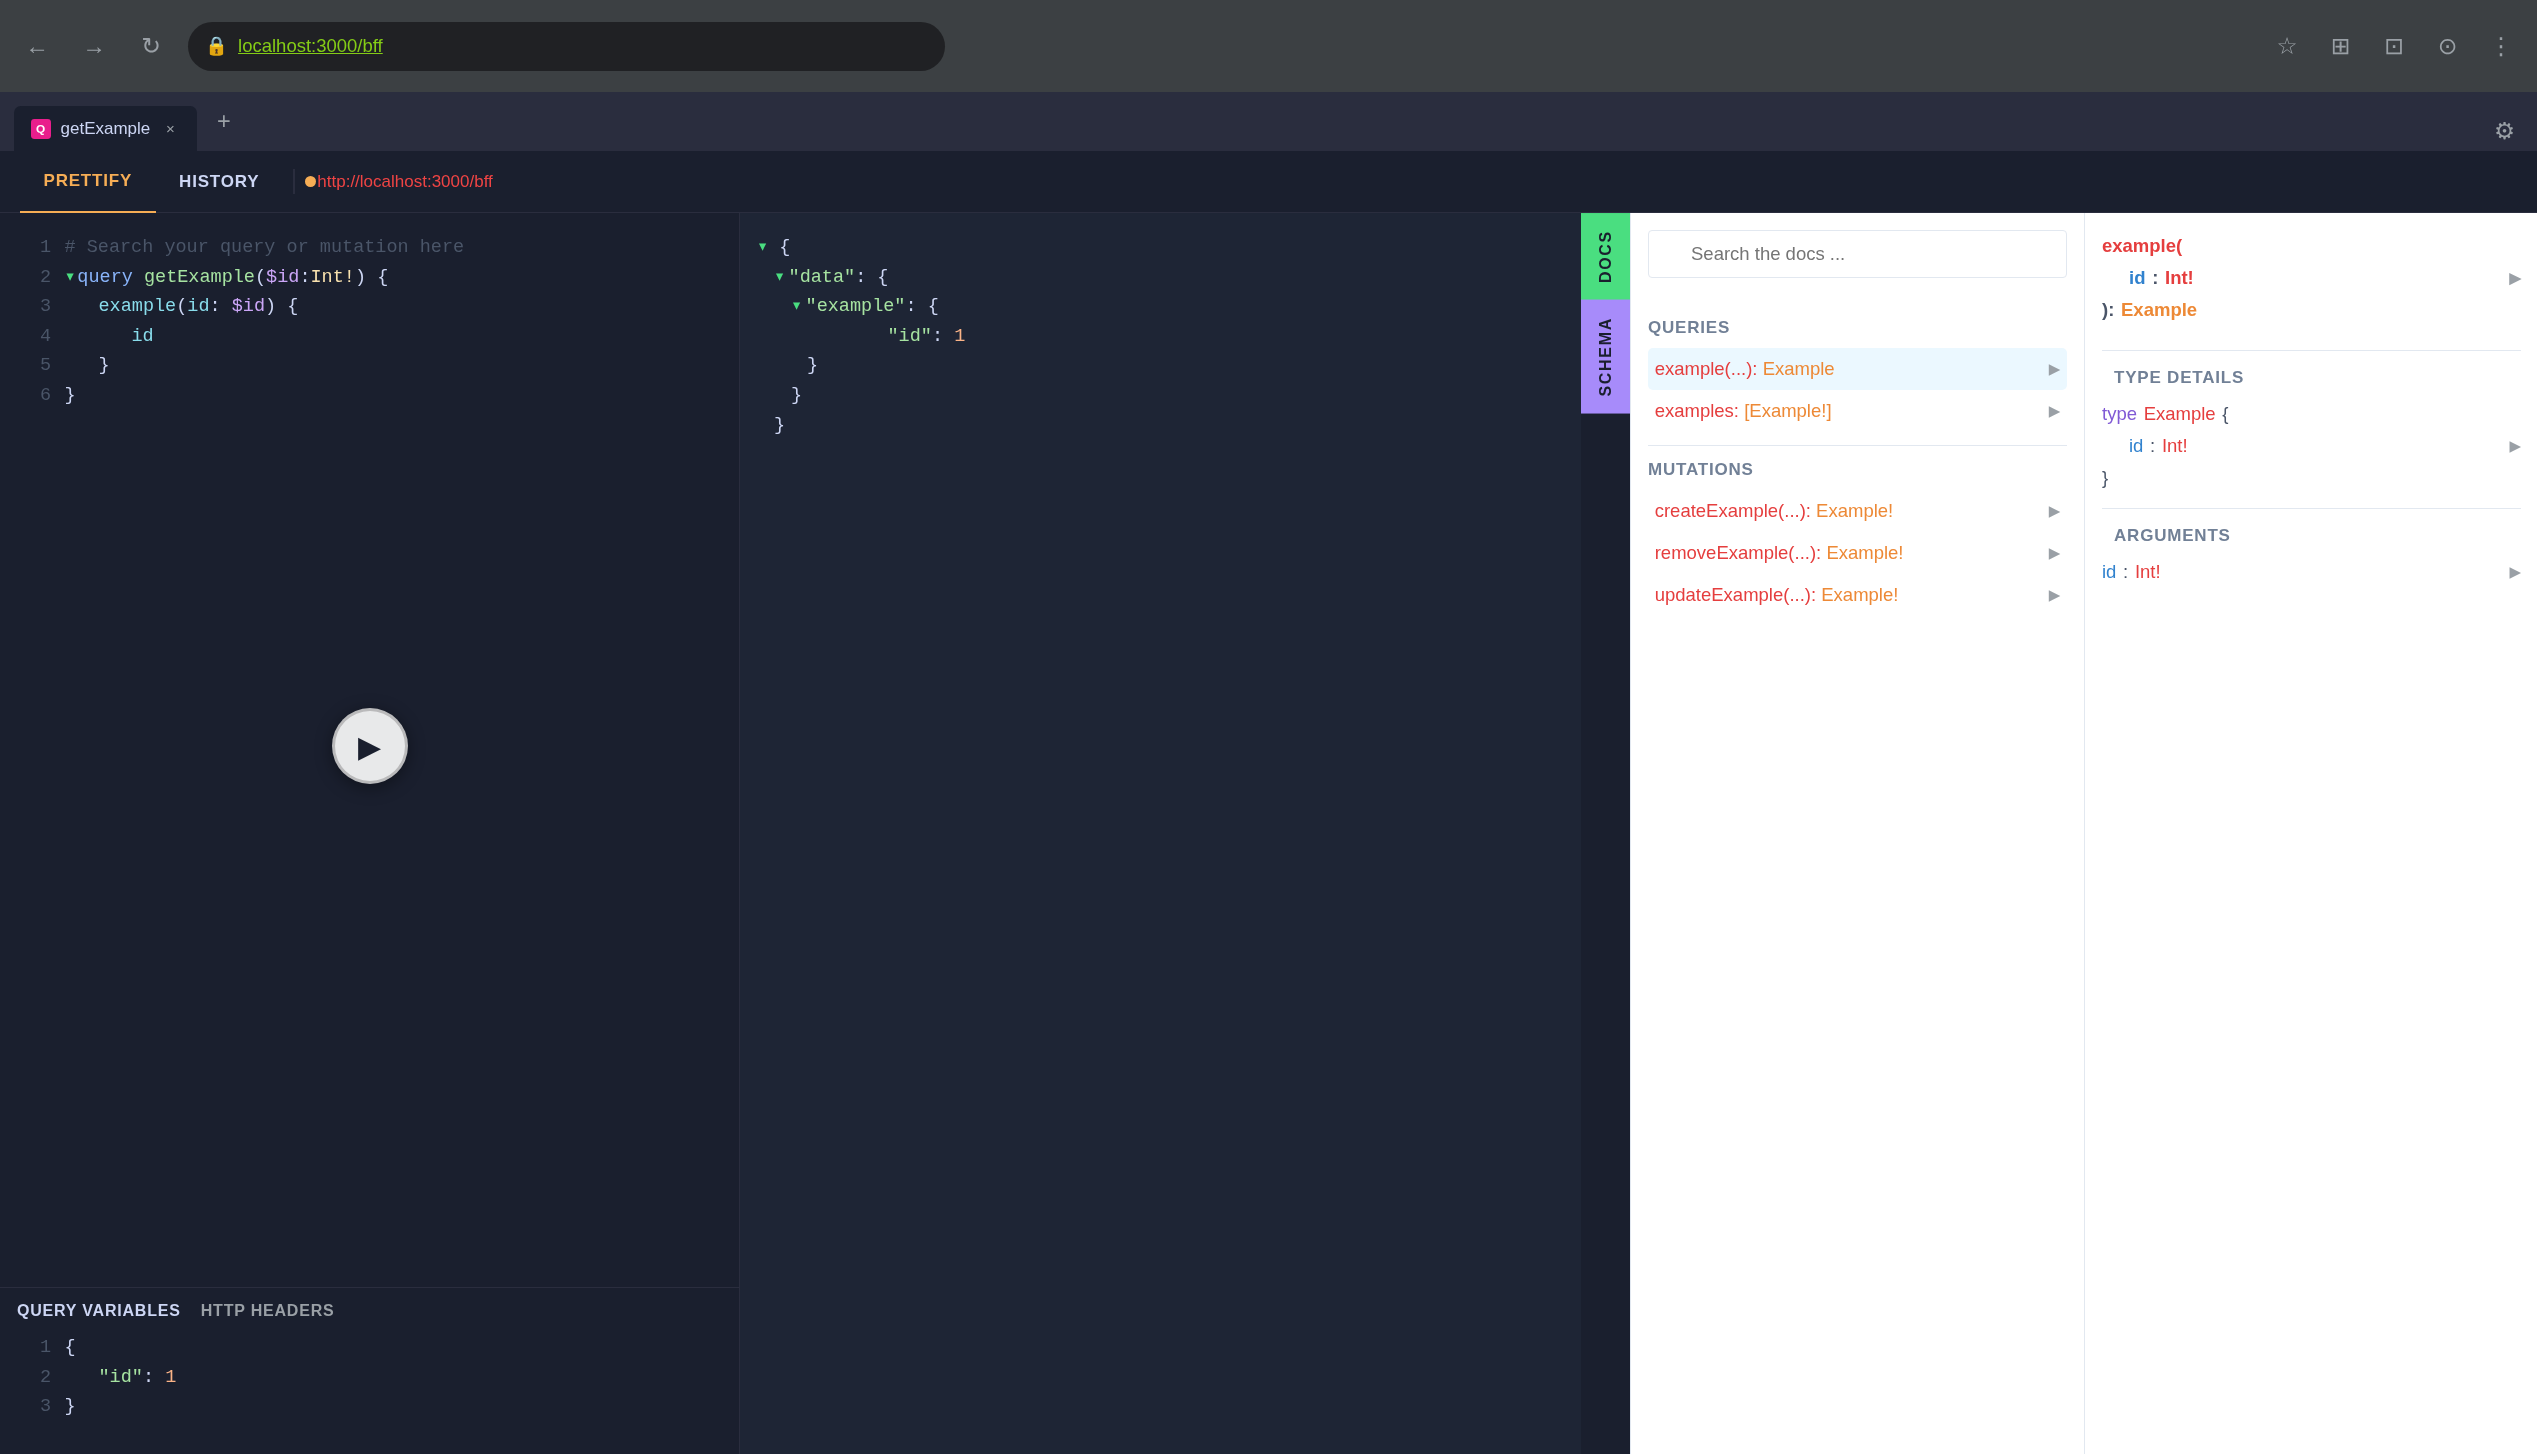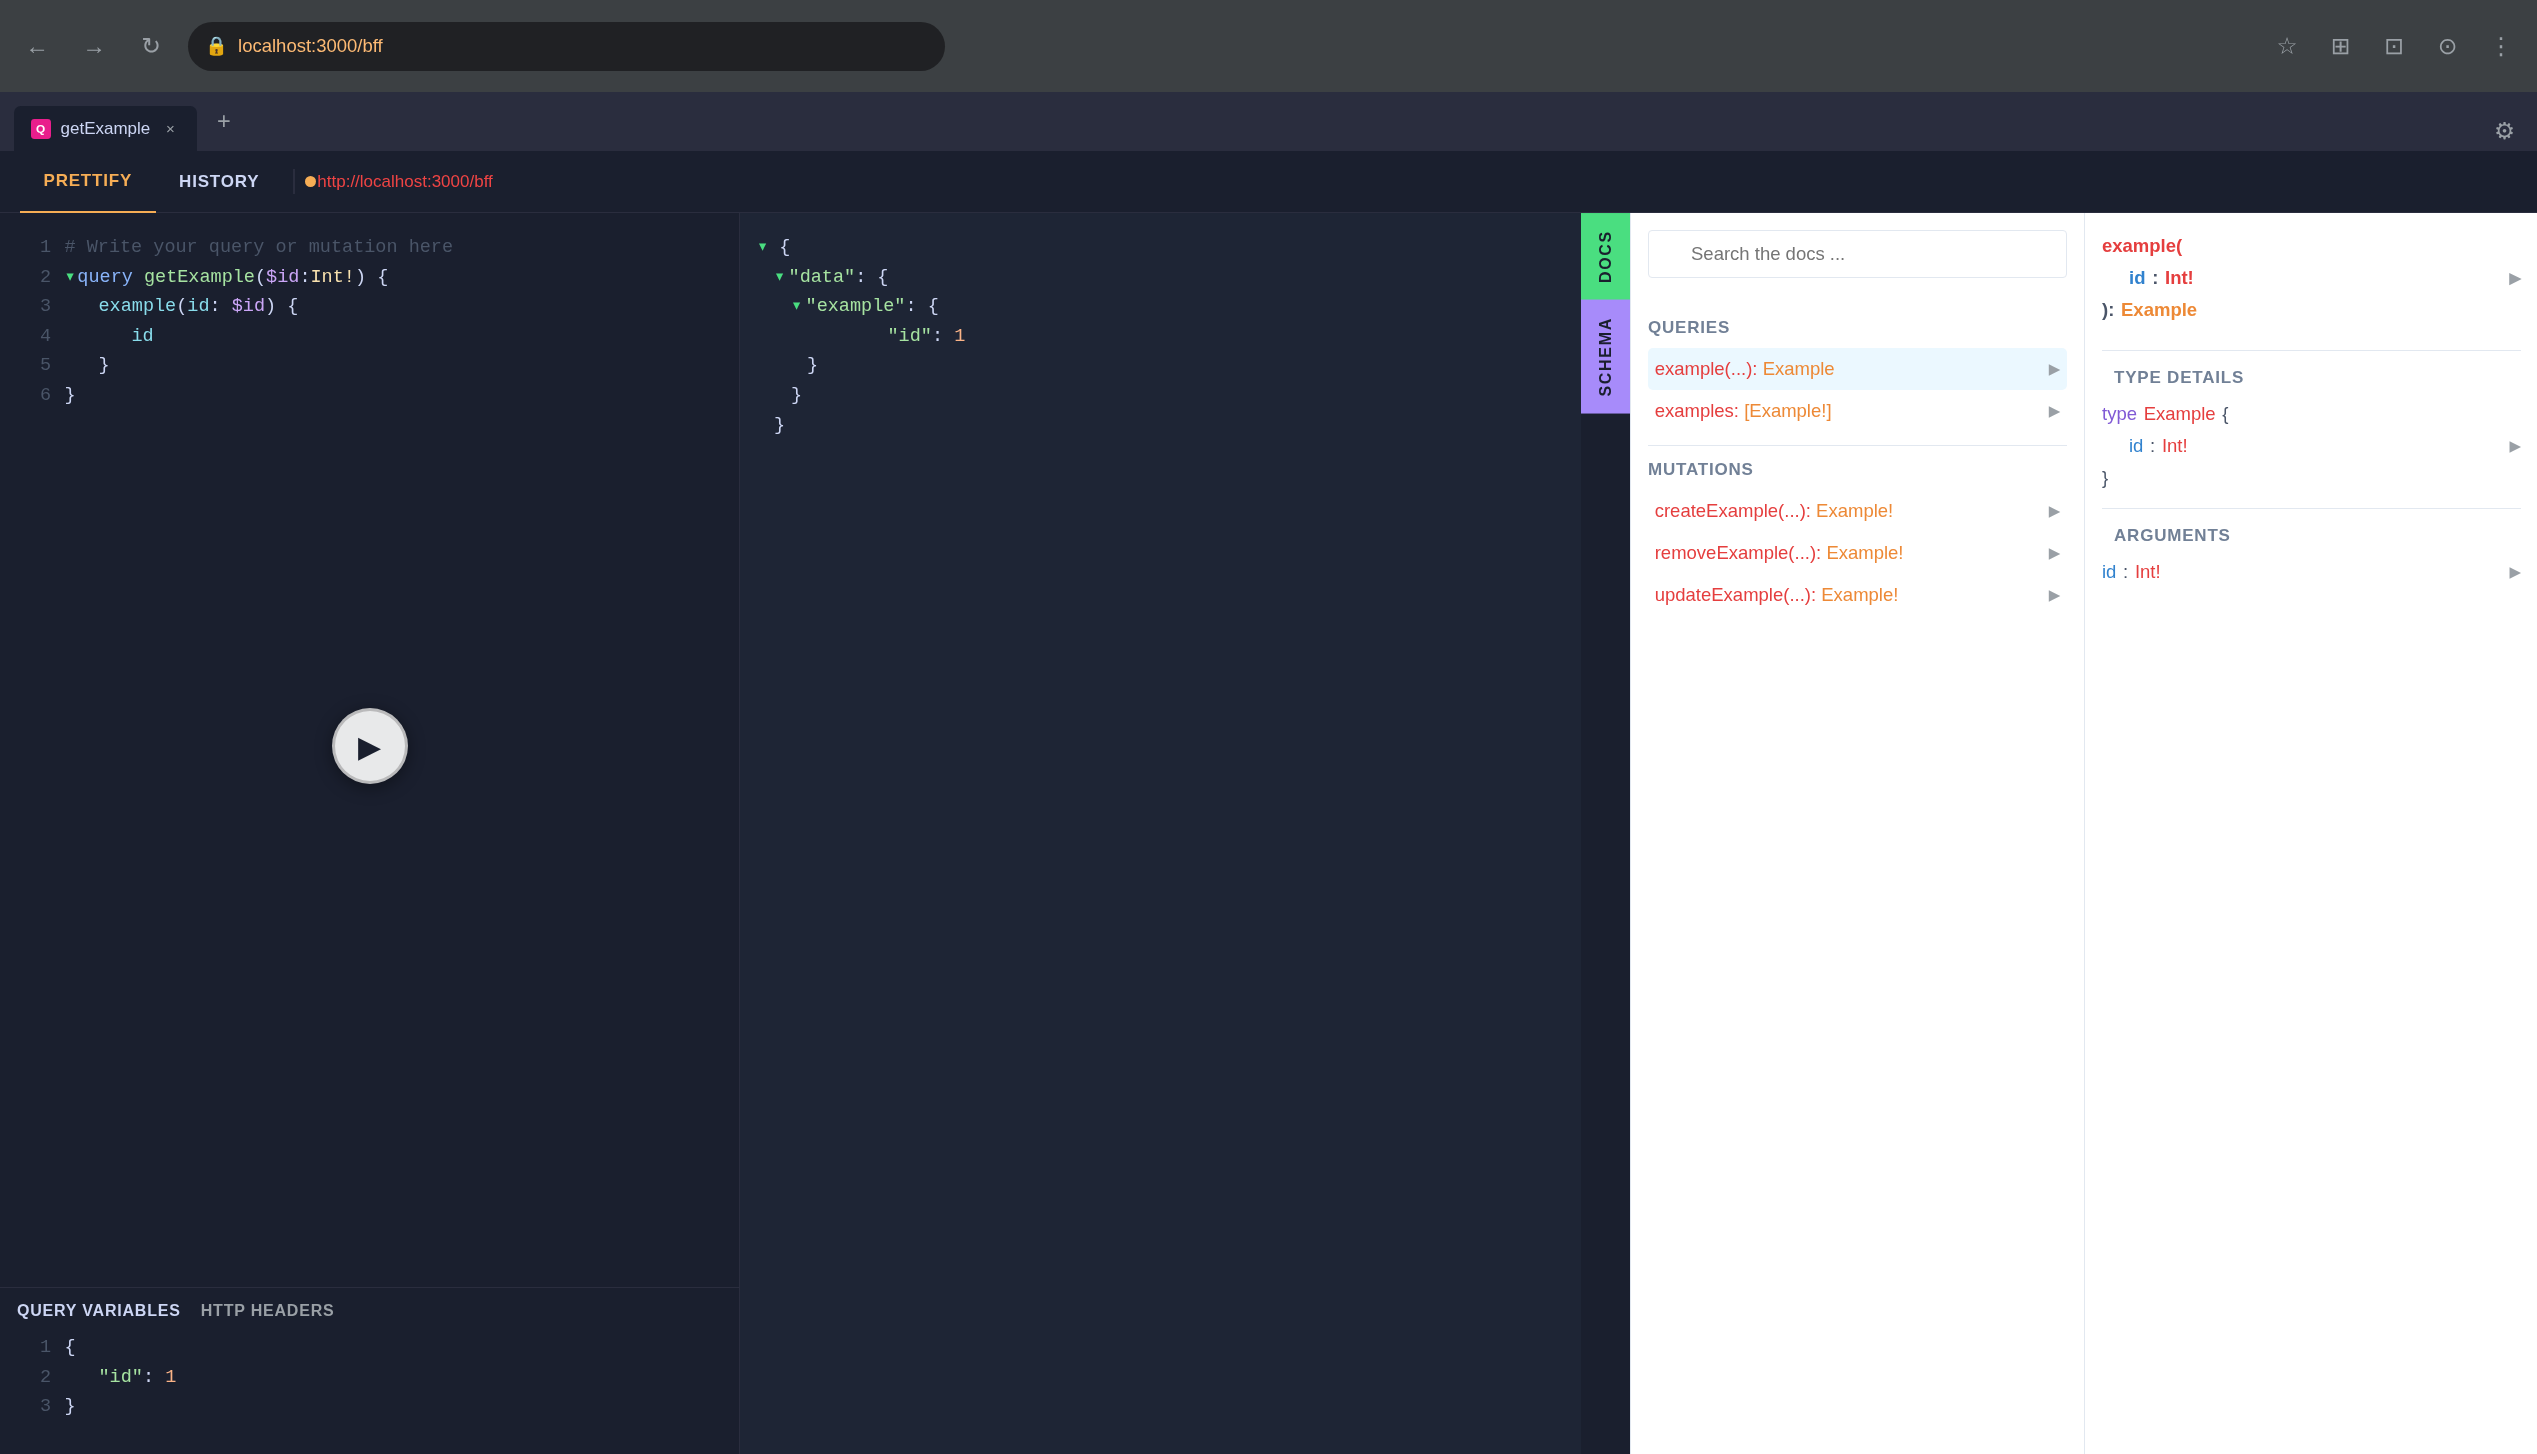--- a/index.html
+++ b/index.html
@@ -30,22 +30,23 @@
       max-width: 757px;
       background: #202124;
       border-radius: 25px;
       height: 49px;
       display: flex;
       align-items: center;
       padding: 0 17px;
       gap: 10px;
     }
     .address-bar-url {
-      color: #fdba74;
-      font-size: 18.5px;
+      color: #84cc16;
+      font-size: 18.5px;
+      text-decoration: underline;
     }
     .lock-icon { color: #9aa0a6; font-size: 18.5px; }
     .browser-actions {
       display: flex;
       gap: 13.5px;
       margin-left: auto;
     }
     .browser-action-btn {
       width: 40px; height: 40px;
       border-radius: 50%;
@@ -427,21 +428,21 @@
     </div>
   </div>
 
   <div class="main-content">
 
     <div class="editor-panel">
       <div class="query-editor">
 
         <div class="code-line">
           <span class="line-numbers">1</span>
-          <span class="code-comment"># Write your query or mutation here</span>
+          <span class="code-comment"># Search your query or mutation here</span>
         </div>
 
         <div class="code-line">
           <span class="line-numbers">2</span>
           <span style="color:#4ade80; margin-right:1.7px;">▾</span>
           <span class="code-keyword">query </span>
           <span class="code-function">getExample</span>
           <span class="code-punct">(</span>
           <span class="code-variable">$id</span>
           <span class="code-punct">:</span>

